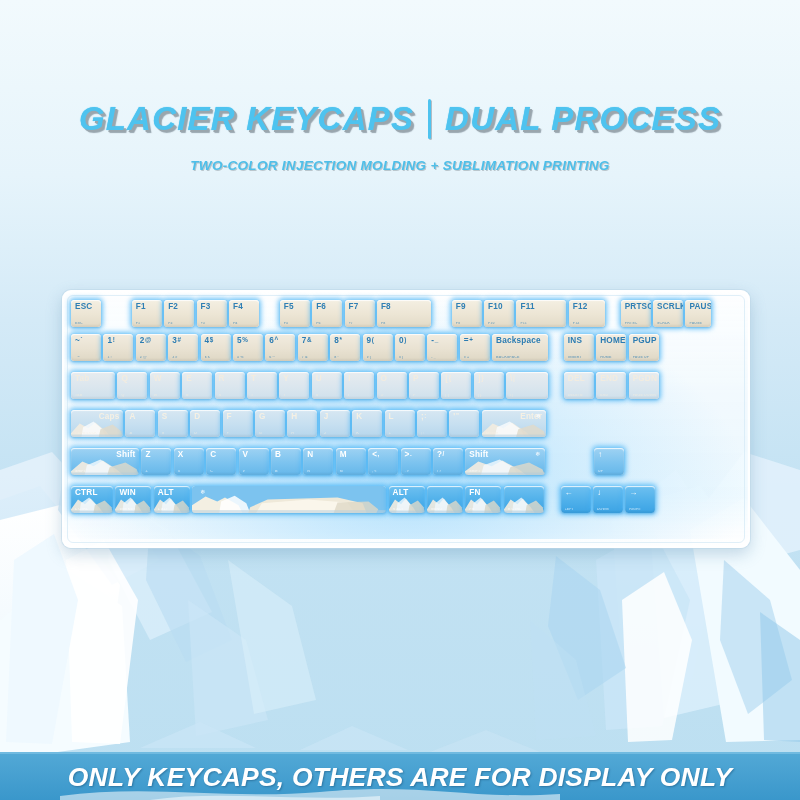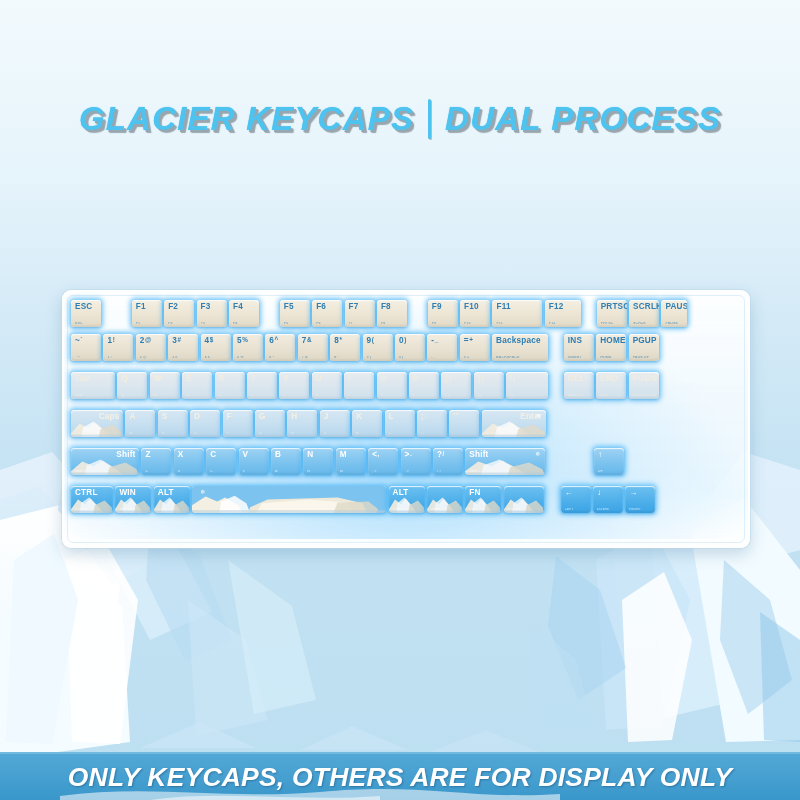--- a/index.html
+++ b/index.html
@@ -216,20 +216,21 @@
   <rect x="0" y="752" width="800" height="2" fill="#7ec2e4" opacity=".7"></rect>
 </svg>
 </div>
 
 <div class="header">
   <div class="title-row">
     <span class="title-part">GLACIER KEYCAPS</span>
     <span class="title-divider"></span>
     <span class="title-part">DUAL PROCESS</span>
   </div>
+  <div class="subtitle">TWO-COLOR INJECTION MOLDING + SUBLIMATION PRINTING</div>
 </div>
 
 <div id="kb-wrap">
   <div id="case"></div>
   <div id="plate"></div>
   <div id="keys">
       <div class="krow" style="top: 0px; left: 0px;">
         <div class="key t-cream" style="width: 30px;">
           <div class="mainline" style="position: relative; z-index: 2;">
             <span class="legend">ESC</span>
@@ -273,21 +274,21 @@
             <span class="legend">F6</span>
           </div>
           <span class="sub" style="z-index: 3;">F6</span>
         </div>
         <div class="key t-cream" style="width: 30px;">
           <div class="mainline" style="position: relative; z-index: 2;">
             <span class="legend">F7</span>
           </div>
           <span class="sub" style="z-index: 3;">F7</span>
         </div>
-        <div class="key t-cream" style="width: 30px;">
+        <div class="key t-cream" style="width: 54px;">
           <div class="mainline" style="position: relative; z-index: 2;">
             <span class="legend">F8</span>
           </div>
           <span class="sub" style="z-index: 3;">F8</span>
         </div>
         <div style="width: 16px; margin-right: 2.4px;"></div>
         <div class="key t-cream" style="width: 30px;">
           <div class="mainline" style="position: relative; z-index: 2;">
             <span class="legend">F9</span>
           </div>

